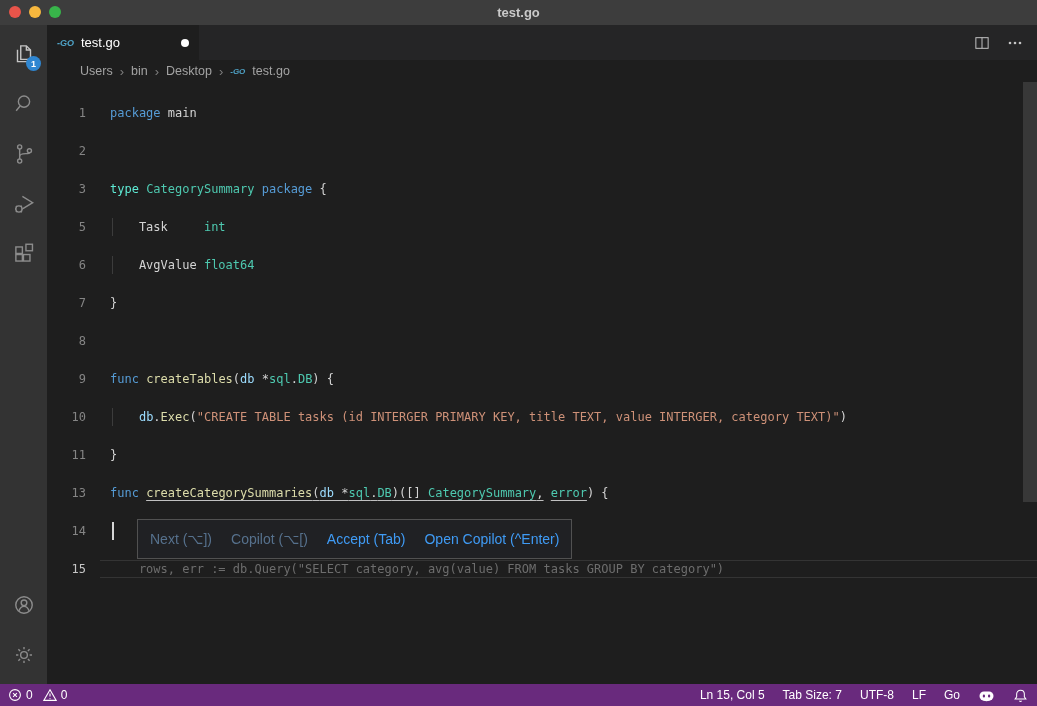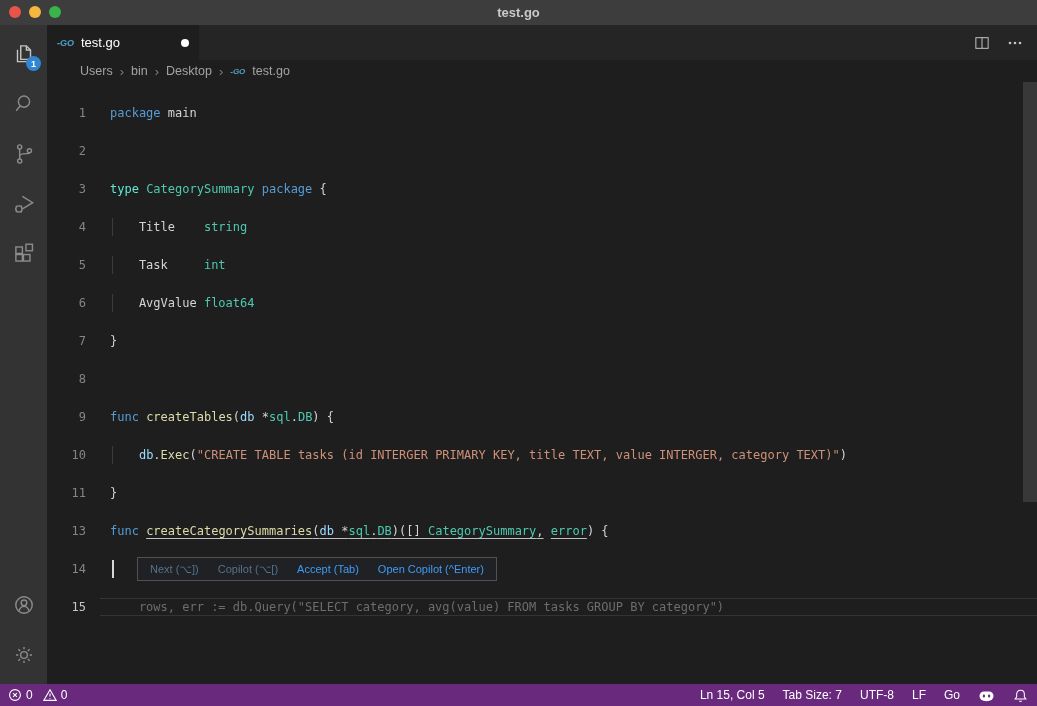--- a/index.html
+++ b/index.html
@@ -42,22 +42,22 @@
   .code-line{position:relative;height:18px;white-space:pre;margin-top:20px;}
   .line-num{display:inline-block;width:63px;padding-right:24px;box-sizing:border-box;text-align:right;color:#858585;}
   .line-num.active{color:#c6c6c6;}
   .indent-guide{position:absolute;left:65px;top:0;bottom:0;width:1px;background:#3c3c3c;}
   .text-cursor{position:absolute;left:65px;top:0;height:18px;width:2px;background:#d6d6d6;}
   .code-line.current::after{content:'';position:absolute;left:53px;right:0;top:0;bottom:0;
         box-shadow:inset 0 1px 0 #343434,inset 0 -1px 0 #343434;pointer-events:none;}
   .sq{text-decoration:underline;text-decoration-color:#c0c0c0;text-underline-offset:3px;}
 
   .suggest-toolbar{position:absolute;left:90px;top:-3px;height:22px;z-index:5;display:flex;align-items:center;gap:19px;
-        background:#202124;border:1px solid #515151;padding:0 12px;font-family:"Liberation Sans",sans-serif;
-        font-size:11px;white-space:nowrap;}
+        background:#202124;border:1px solid #515151;padding:8px 12px;font-family:"Liberation Sans",sans-serif;
+        font-size:14px;white-space:nowrap;}
   .st-item{cursor:pointer;}
   .st-item.off{color:#56718d;}
   .st-item.on{color:#3f9bf5;}
 
   .vscrollbar{position:absolute;top:0;right:0;width:14px;height:420px;background:#424242;opacity:.75;}
 
   
   .statusbar{flex:0 0 22px;background:#692a7d;display:flex;align-items:center;color:#ffffff;font-size:12px;}
   .sb-left{display:flex;align-items:center;gap:4px;padding:0 8px;height:100%;cursor:pointer;}
   .sb-right{margin-left:auto;display:flex;height:100%;}
@@ -183,21 +183,20 @@
         <span class="bc-sep">›</span>
         <span class="go-logo bc-go">-GO</span>
         <span class="bc-item">test.go</span>
       </div>
 
       <div class="code-area">
         <div>
             <div class="code-line"><span class="line-num">1</span><span><span style="color: rgb(86, 156, 214);">package</span><span style="color: rgb(212, 212, 212);"> main</span></span></div>
             <div class="code-line"><span class="line-num">2</span><span></span></div>
             <div class="code-line"><span class="line-num">3</span><span><span style="color: #5eead4;">type</span><span style="color: rgb(212, 212, 212);"> </span><span style="color: rgb(78, 201, 176);">CategorySummary</span><span style="color: rgb(212, 212, 212);"> </span><span style="color: rgb(86, 156, 214);">package</span><span style="color: rgb(212, 212, 212);"> {</span></span></div>
-            <div class="code-line"><span class="line-num">4</span><span class="indent-guide"></span><span><span style="color: rgb(212, 212, 212);">    Title    </span><span style="color: rgb(78, 201, 176);">string</span></span></div>
             <div class="code-line"><span class="line-num">5</span><span class="indent-guide"></span><span><span style="color: rgb(212, 212, 212);">    Task     </span><span style="color: rgb(78, 201, 176);">int</span></span></div>
             <div class="code-line"><span class="line-num">6</span><span class="indent-guide"></span><span><span style="color: rgb(212, 212, 212);">    AvgValue </span><span style="color: rgb(78, 201, 176);">float64</span></span></div>
             <div class="code-line"><span class="line-num">7</span><span><span style="color: rgb(212, 212, 212);">}</span></span></div>
             <div class="code-line"><span class="line-num">8</span><span></span></div>
             <div class="code-line"><span class="line-num">9</span><span><span style="color: rgb(86, 156, 214);">func</span><span style="color: rgb(212, 212, 212);"> </span><span style="color: rgb(220, 220, 170);">createTables</span><span style="color: rgb(212, 212, 212);">(</span><span style="color: rgb(156, 220, 254);">db</span><span style="color: rgb(212, 212, 212);"> *</span><span style="color: rgb(78, 201, 176);">sql</span><span style="color: rgb(212, 212, 212);">.</span><span style="color: rgb(78, 201, 176);">DB</span><span style="color: rgb(212, 212, 212);">) {</span></span></div>
             <div class="code-line"><span class="line-num">10</span><span class="indent-guide"></span><span><span style="color: rgb(212, 212, 212);">    </span><span style="color: rgb(156, 220, 254);">db</span><span style="color: rgb(212, 212, 212);">.</span><span style="color: rgb(220, 220, 170);">Exec</span><span style="color: rgb(212, 212, 212);">(</span><span style="color: rgb(206, 145, 120);">"CREATE TABLE tasks (id INTERGER PRIMARY KEY, title TEXT, value INTERGER, category TEXT)"</span><span style="color: rgb(212, 212, 212);">)</span></span></div>
             <div class="code-line"><span class="line-num">11</span><span><span style="color: rgb(212, 212, 212);">}</span></span></div>
             <div class="code-line"><span class="line-num">13</span><span><span style="color: rgb(86, 156, 214);">func</span><span style="color: rgb(212, 212, 212);"> </span><span class="sq" style="color: rgb(220, 220, 170);">createCategorySummaries</span><span class="sq" style="color: rgb(212, 212, 212);">(</span><span class="sq" style="color: rgb(156, 220, 254);">db</span><span class="sq" style="color: rgb(212, 212, 212);"> *</span><span class="sq" style="color: rgb(78, 201, 176);">sql</span><span class="sq" style="color: rgb(212, 212, 212);">.</span><span class="sq" style="color: rgb(78, 201, 176);">DB</span><span class="sq" style="color: rgb(212, 212, 212);">)([] </span><span class="sq" style="color: rgb(78, 201, 176);">CategorySummary</span><span class="sq" style="color: rgb(212, 212, 212);">,</span><span style="color: rgb(212, 212, 212);"> </span><span class="sq" style="color: rgb(78, 201, 176);">error</span><span style="color: rgb(212, 212, 212);">) {</span></span></div>
             <div class="code-line"><span class="line-num">14</span><span class="text-cursor"></span><span></span><div class="suggest-toolbar">
                 <span class="st-item off">Next (⌥])</span>

